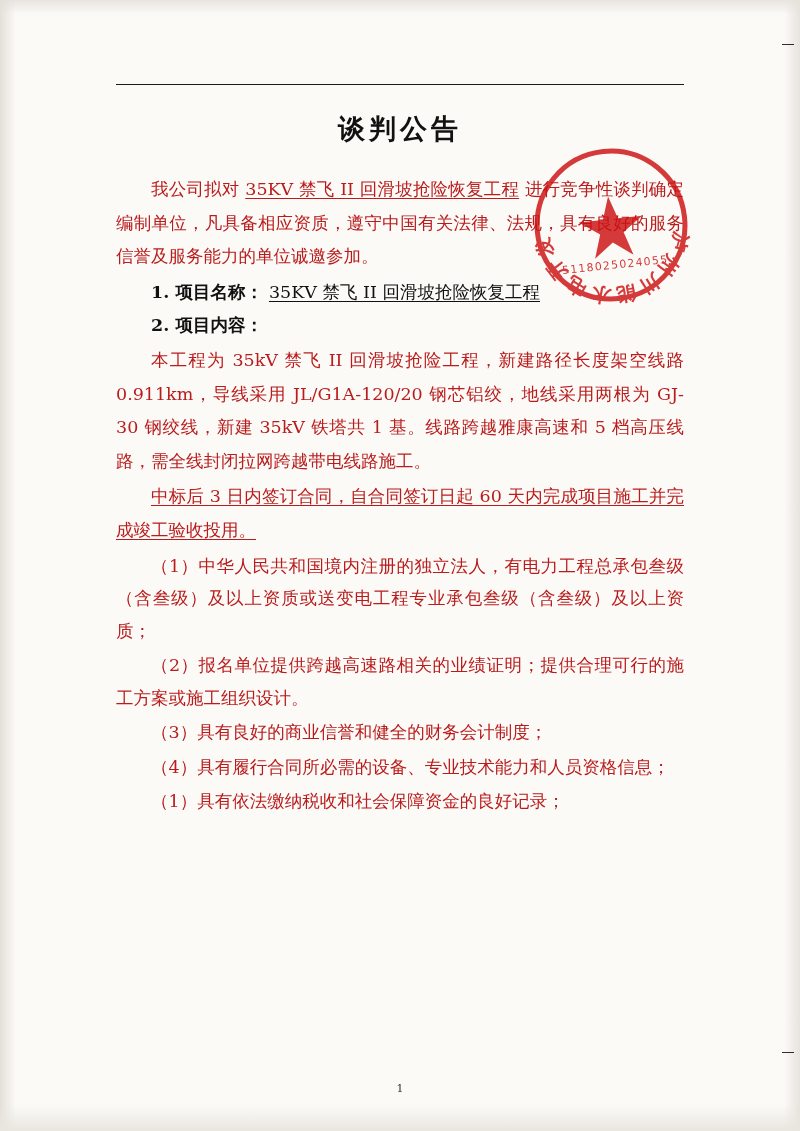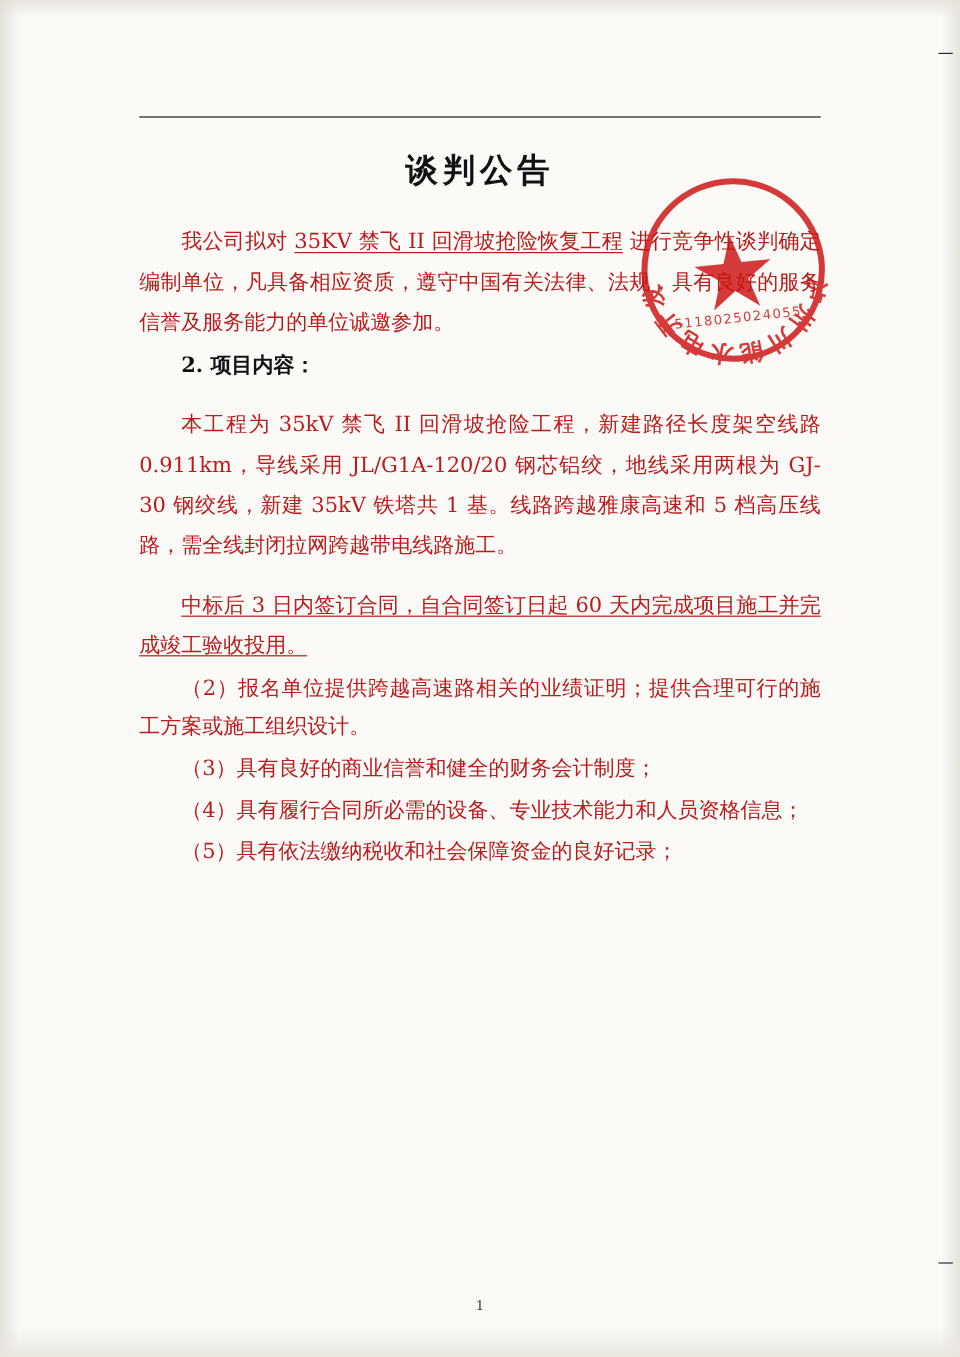--- a/index.html
+++ b/index.html
@@ -48,21 +48,21 @@
     width: 12px;
     height: 1px;
     background: #2d2d2d;
   }
   .tick-tr { right: 6px; top: 44px; }
   .tick-br { right: 6px; bottom: 78px; }
 
   .content {
     position: absolute;
     left: 116px;
-    top: 97px;
+    top: 84px;
     width: 568px;
   }
   .rule-top {
     border-top: 1.2px solid #1a1a1a;
     width: 100%;
     margin-bottom: 26px;
   }
   h1.doc-title {
     font-family: "DejaVu Sans", sans-serif;
     font-weight: bold;
@@ -85,21 +85,21 @@
   .b { font-weight: normal; }
   .numhead {
     font-weight: bold;
     font-size: 17.5px;
     line-height: 1.92;
     margin: 0;
     text-indent: 2em;
     color: #111;
   }
   .numhead .valu { font-weight: normal; text-decoration: underline; text-underline-offset: 3px;}
-  .para-block { margin-top: 16px; }
+  .para-block { margin-top: 1px; }
   .stamp {
     position: absolute;
     left: 527px;
     top: 141px;
     width: 168px;
     height: 168px;
     pointer-events: none;
   }
   .pagenum {
     position: absolute;
@@ -129,34 +129,40 @@
     <div class="rule-top"></div>
 
     <h1 class="doc-title">谈判公告</h1>
 
     <p class="indent">
       <span>我公司拟对</span>
       <span class="u">35KV 禁飞 II 回滑坡抢险恢复工程</span>
       <span>进行竞争性谈判确定编制单位，凡具备相应资质，遵守中国有关法律、法规，具有良好的服务信誉及服务能力的单位诚邀参加。</span>
     </p>
 
+    <p class="numhead">
+      <span>1.</span>
+      <span>项目名称：</span>
+      <span class="valu">35KV 禁飞 II 回滑坡抢险恢复工程</span>
+    </p>
 
     <p class="numhead">
       <span>2.</span>
       <span>项目内容：</span>
     </p>
     <p class="indent para-block">本工程为 35kV 禁飞 II 回滑坡抢险工程，新建路径长度架空线路 0.911km，导线采用 JL/G1A-120/20 钢芯铝绞，地线采用两根为 GJ-30 钢绞线，新建 35kV 铁塔共 1 基。线路跨越雅康高速和 5 档高压线路，需全线封闭拉网跨越带电线路施工。</p>
 
     <p class="indent b u para-block">中标后 3 日内签订合同，自合同签订日起 60 天内完成项目施工并完成竣工验收投用。</p>
 
 
+    <p class="indent tight">（1）中华人民共和国境内注册的独立法人，有电力工程总承包叁级（含叁级）及以上资质或送变电工程专业承包叁级（含叁级）及以上资质；</p>
     <p class="indent tight">（2）报名单位提供跨越高速路相关的业绩证明；提供合理可行的施工方案或施工组织设计。</p>
     <p class="indent tight">（3）具有良好的商业信誉和健全的财务会计制度；</p>
     <p class="indent tight">（4）具有履行合同所必需的设备、专业技术能力和人员资格信息；</p>
-    <p class="indent tight">（5）具有依法缴纳税收和社会保障资金的良好记录；</p>
+    <p class="indent tight">（1）具有依法缴纳税收和社会保障资金的良好记录；</p>
 
   </div>
 
   <svg class="stamp" viewBox="0 0 200 200">
     <defs>
       <path id="sealArc" d="M 100,100 m -76,0 a 76,76 0 1,1 152,0" transform="rotate(180 100 100)"></path>
       <path id="sealArcBottom" d="M 100,160 m -58,0 a 58,58 0 0,0 116,0"></path>
     </defs>
     <g opacity="0.82" transform="rotate(-6 100 100)">
       <circle cx="100" cy="100" r="88" fill="none" stroke="#cc1111" stroke-width="6"></circle>

